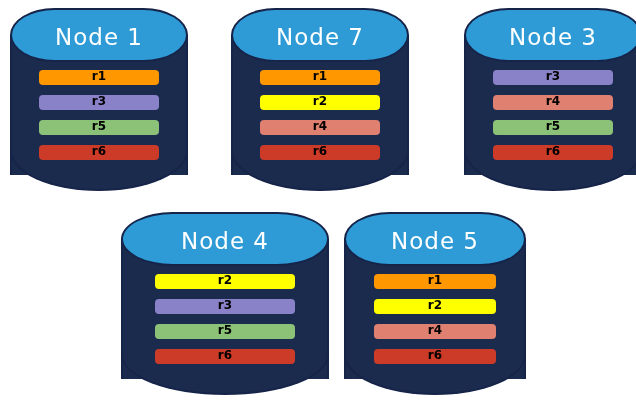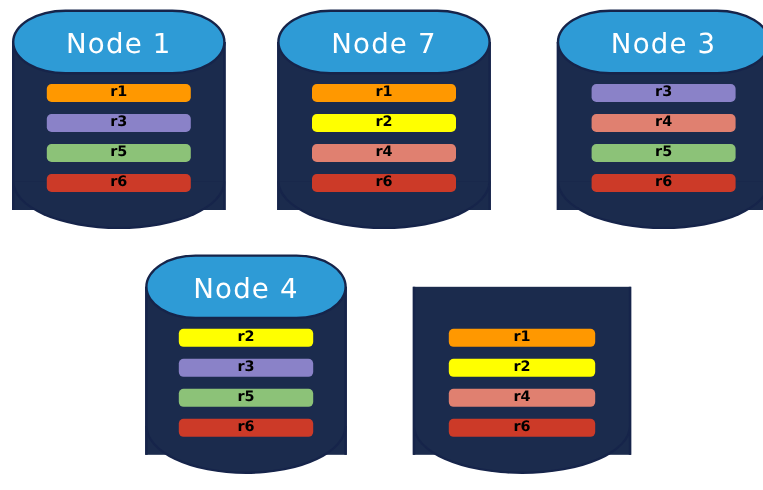--- a/index.html
+++ b/index.html
@@ -157,21 +157,21 @@
           <span class="replica-label">r4</span>
         </div>
         <div class="replica" style="background: rgb(140, 194, 120);">
           <span class="replica-label">r5</span>
         </div>
         <div class="replica" style="background: rgb(204, 58, 40);">
           <span class="replica-label">r6</span>
         </div>
       </div>
     </div>
-    <div class="node" style="left: 121px; top: 212px; width: 168px; height: 185px;">
+    <div class="node" style="left: 121px; top: 212px; width: 208px; height: 185px;">
       <div class="cyl-body" style="top: 27px; height: 140px;"></div>
       <div class="cyl-bottom" style="top: 143px; height: 40px;"></div>
       <div class="cyl-top" style="top: 0px; height: 54px;">
         <div class="node-label">Node  4</div>
       </div>
       <div class="replicas" style="top: 62px;">
         <div class="replica" style="background: rgb(255, 255, 0);">
           <span class="replica-label">r2</span>
         </div>
         <div class="replica" style="background: rgb(138, 130, 200);">
@@ -181,20 +181,23 @@
           <span class="replica-label">r5</span>
         </div>
         <div class="replica" style="background: rgb(204, 58, 40);">
           <span class="replica-label">r6</span>
         </div>
       </div>
     </div>
     <div class="node" style="left: 344px; top: 212px; width: 182px; height: 185px;">
       <div class="cyl-body" style="top: 27px; height: 140px;"></div>
       <div class="cyl-bottom" style="top: 143px; height: 40px;"></div>
+      <div class="cyl-top" style="top: 0px; height: 54px;">
+        <div class="node-label">Node  5</div>
+      </div>
       <div class="replicas" style="top: 62px;">
         <div class="replica" style="background: rgb(255, 152, 0);">
           <span class="replica-label">r1</span>
         </div>
         <div class="replica" style="background: rgb(255, 255, 0);">
           <span class="replica-label">r2</span>
         </div>
         <div class="replica" style="background: rgb(224, 128, 112);">
           <span class="replica-label">r4</span>
         </div>

